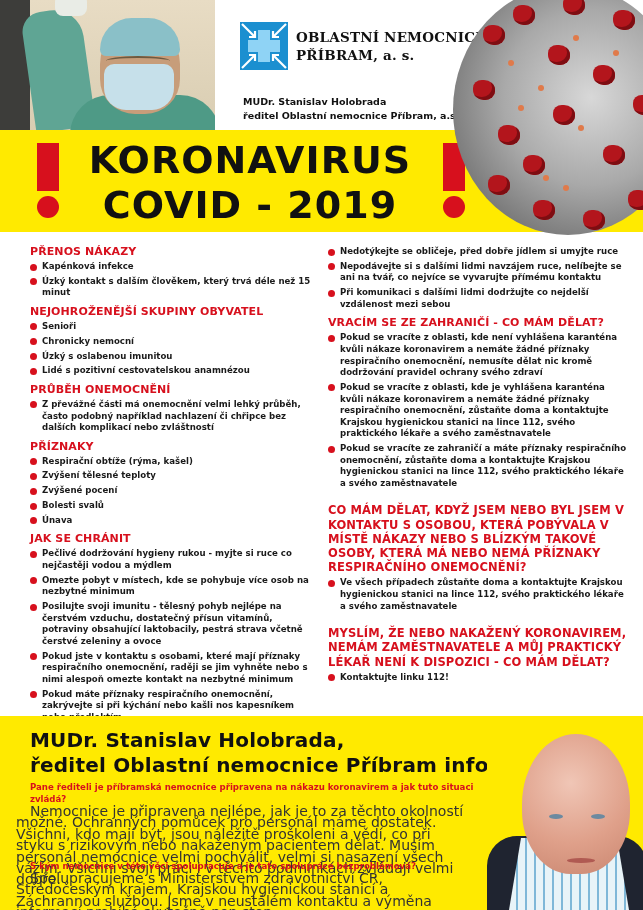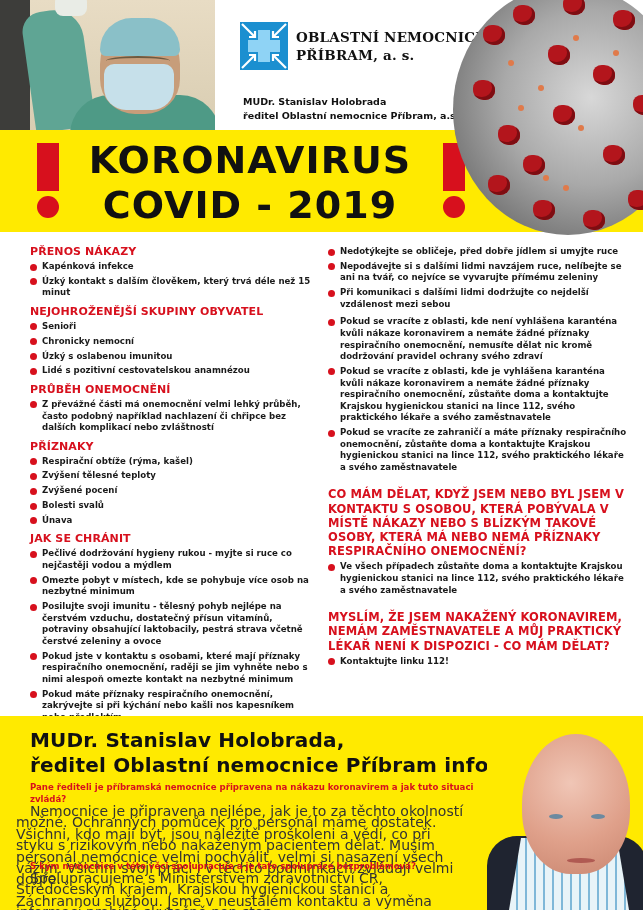--- a/index.html
+++ b/index.html
@@ -188,38 +188,39 @@
       <li>Omezte pobyt v místech, kde se pohybuje více osob na nezbytné minimum</li>
       <li>Posilujte svoji imunitu - tělesný pohyb nejlépe na čerstvém vzduchu, dostatečný přísun vitamínů, potraviny obsahující laktobacily, pestrá strava včetně čerstvé zeleniny a ovoce</li>
       <li>Pokud jste v kontaktu s osobami, které mají příznaky respiračního onemocnění, raději se jim vyhněte nebo s nimi alespoň omezte kontakt na nezbytné minimum</li>
       <li>Pokud máte příznaky respiračního onemocnění, zakrývejte si při kýchání nebo kašli nos kapesníkem nebo předloktím</li>
     </ul>
   </div>
 
 <div class="col right" id="rightCol">
     <ul class="bul">
       <li>Nedotýkejte se obličeje, před dobře jídlem si umyjte ruce</li>
-      <li>Nepodávejte si s dalšími lidmi navzájem ruce, nelíbejte se ani na tvář, co nejvíce se vyvarujte přímému zeleniny</li>
+      <li>Nepodávejte si s dalšími lidmi navzájem ruce, nelíbejte se ani na tvář, co nejvíce se vyvarujte přímému kontaktu</li>
       <li>Při komunikaci s dalšími lidmi dodržujte co nejdelší vzdálenost mezi sebou</li>
     </ul>
     <div style="margin-top: 6px;">
+      <h3 class="sec">VRACÍM SE ZE ZAHRANIČÍ - CO MÁM DĚLAT?</h3>
       <ul class="bul">
         <li>Pokud se vracíte z oblasti, kde není vyhlášena karanténa kvůli nákaze koronavirem a nemáte žádné příznaky respiračního onemocnění, nemusíte dělat nic kromě dodržování pravidel ochrany svého zdraví</li>
         <li>Pokud se vracíte z oblasti, kde je vyhlášena karanténa kvůli nákaze koronavirem a nemáte žádné příznaky respiračního onemocnění, zůstaňte doma a kontaktujte Krajskou hygienickou stanici na lince 112, svého praktického lékaře a svého zaměstnavatele</li>
         <li>Pokud se vracíte ze zahraničí a máte příznaky respiračního onemocnění, zůstaňte doma a kontaktujte Krajskou hygienickou stanici na lince 112, svého praktického lékaře a svého zaměstnavatele</li>
       </ul>
     </div>
     <div style="margin-top: 14px;">
       <h3 class="sec big">CO MÁM DĚLAT, KDYŽ JSEM NEBO BYL JSEM V KONTAKTU S OSOBOU, KTERÁ POBÝVALA V MÍSTĚ NÁKAZY NEBO S BLÍZKÝM TAKOVÉ OSOBY, KTERÁ MÁ NEBO NEMÁ PŘÍZNAKY RESPIRAČNÍHO ONEMOCNĚNÍ?</h3>
       <ul class="bul">
         <li>Ve všech případech zůstaňte doma a kontaktujte Krajskou hygienickou stanici na lince 112, svého praktického lékaře a svého zaměstnavatele</li>
       </ul>
     </div>
     <div style="margin-top: 14px;">
-      <h3 class="sec big">MYSLÍM, ŽE JSEM NAKAŽENÝ KORONAVIREM, NEMÁM ZAMĚSTNAVATELE A MŮJ PRAKTICKÝ LÉKAŘ NENÍ K DISPOZICI - CO MÁM DĚLAT?</h3>
+      <h3 class="sec big">MYSLÍM, ŽE NEBO NAKAŽENÝ KORONAVIREM, NEMÁM ZAMĚSTNAVATELE A MŮJ PRAKTICKÝ LÉKAŘ NENÍ K DISPOZICI - CO MÁM DĚLAT?</h3>
       <ul class="bul">
         <li>Kontaktujte linku 112!</li>
       </ul>
     </div>
   </div>
 
 <div class="interview">
   <div class="interview-title">
     <div>MUDr. Stanislav Holobrada,</div>
     <div>ředitel Oblastní nemocnice Příbram informuje:</div>

